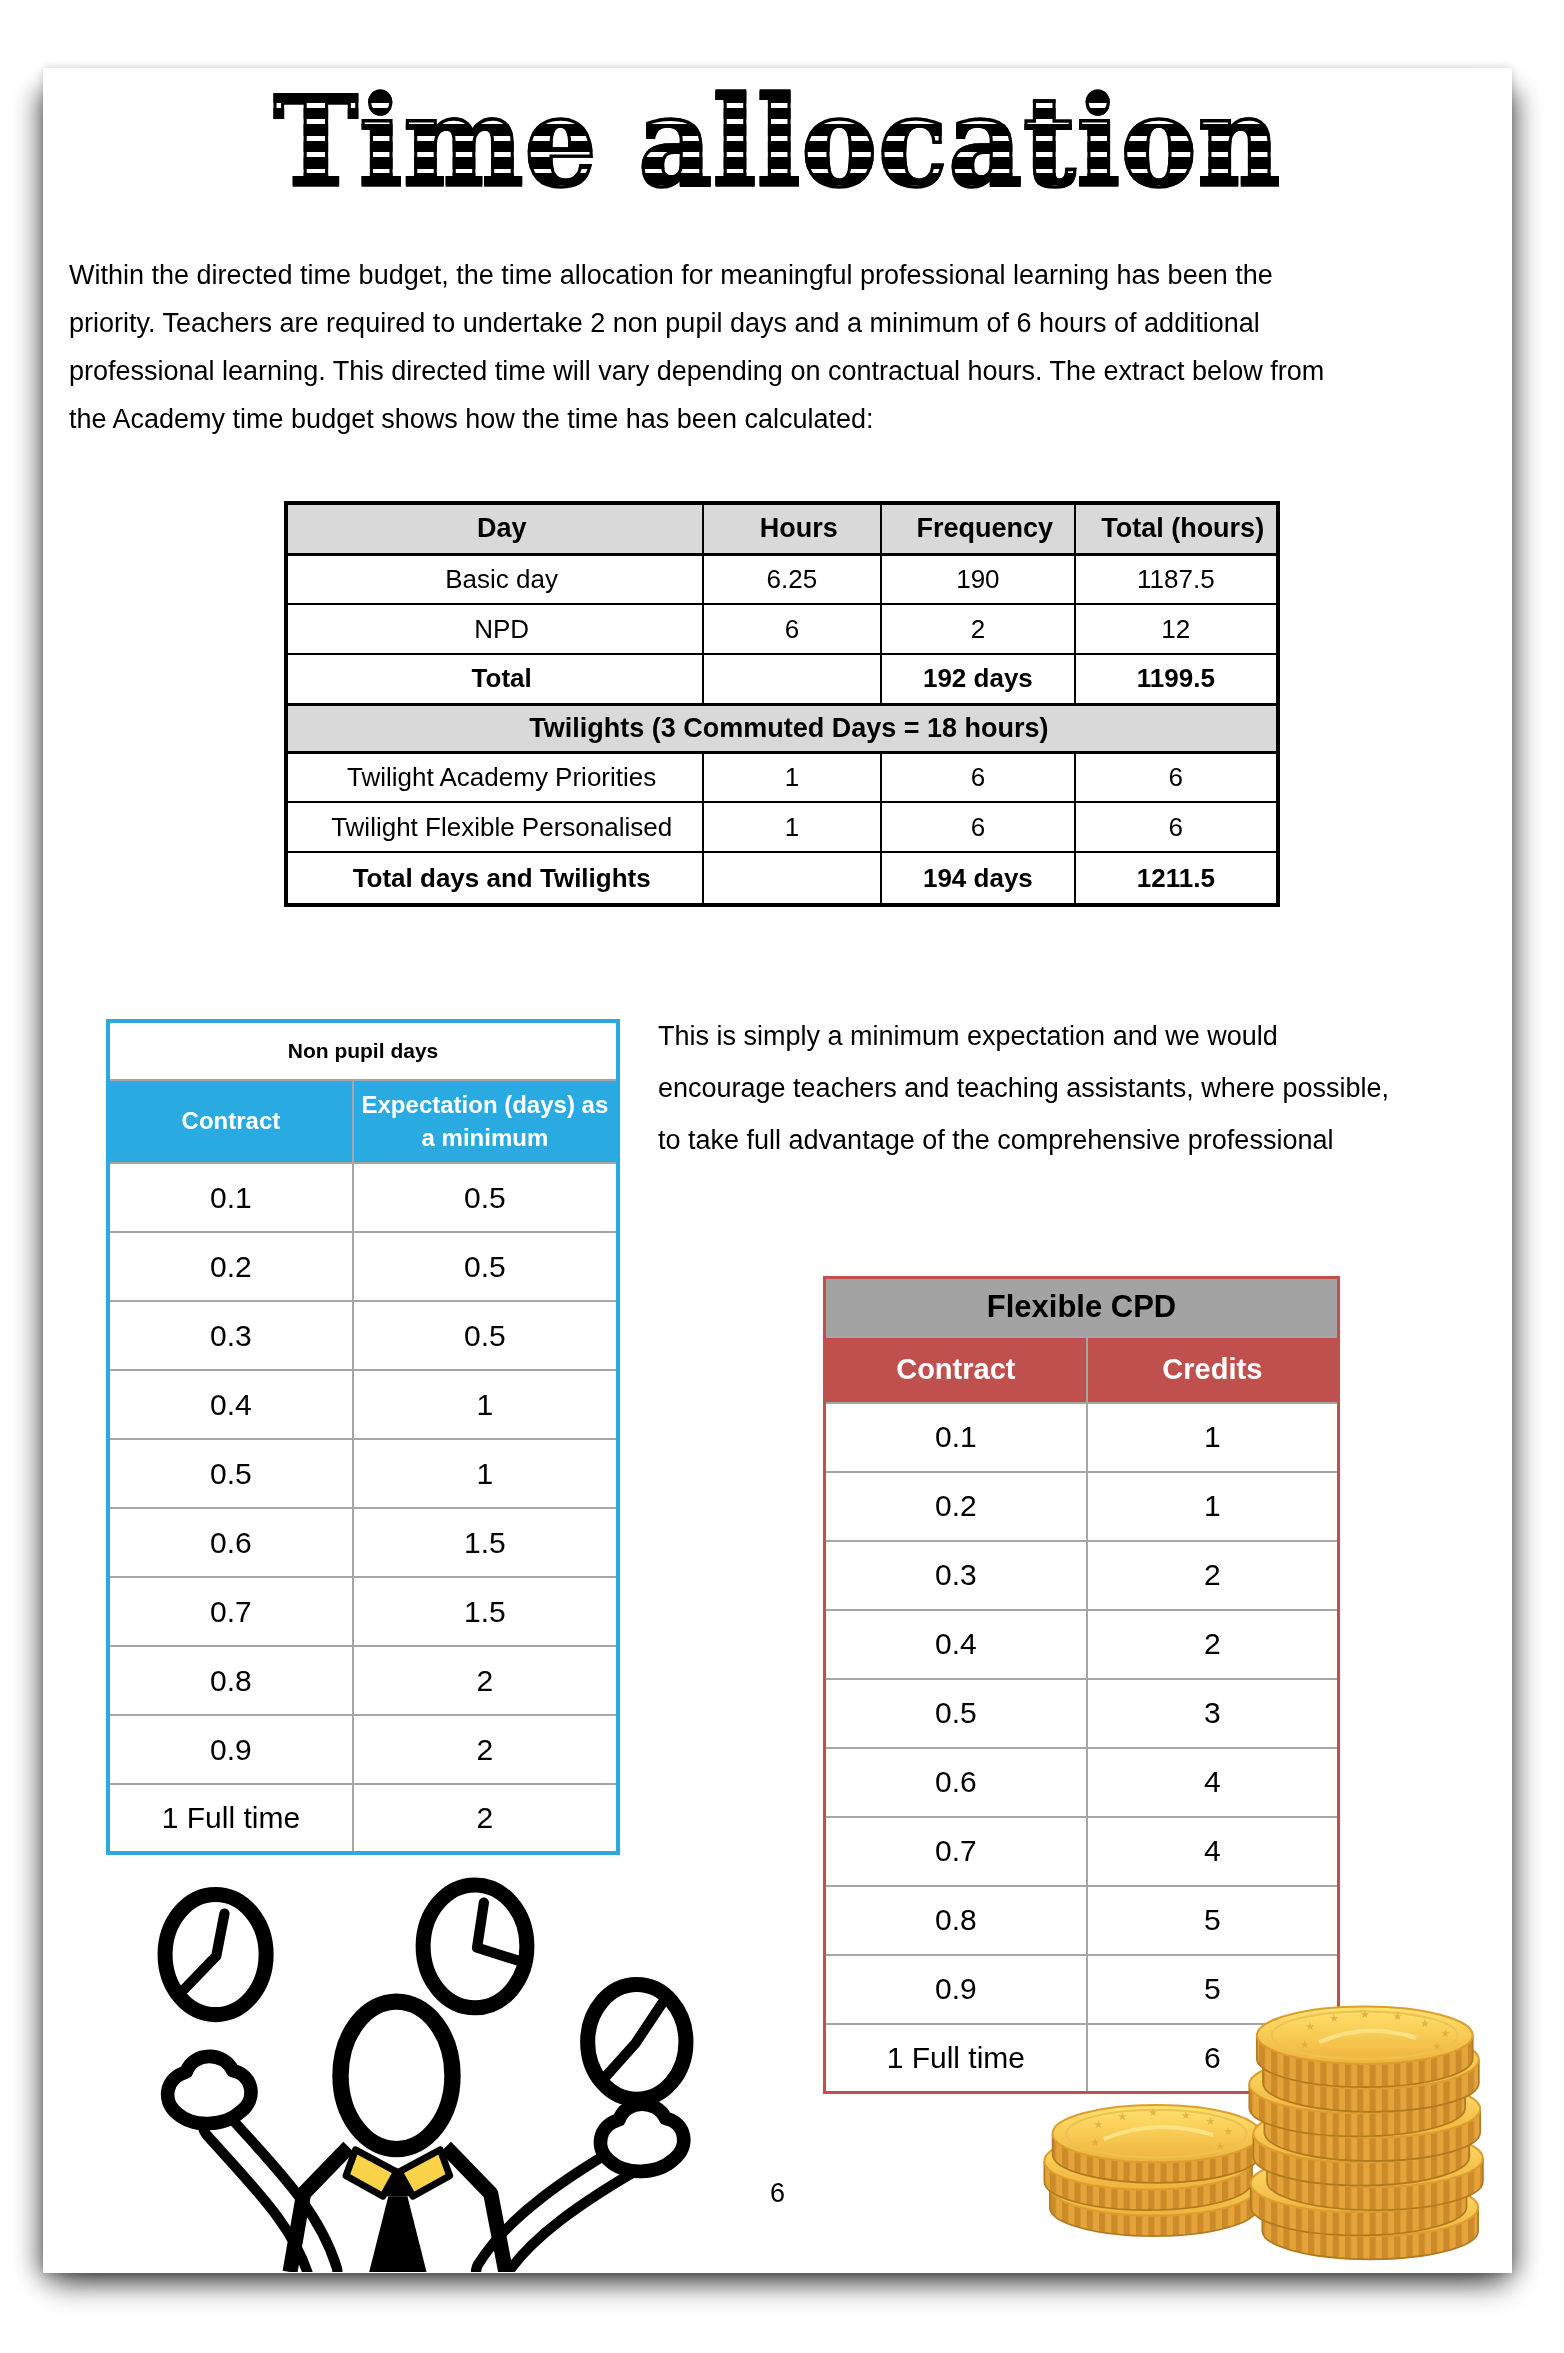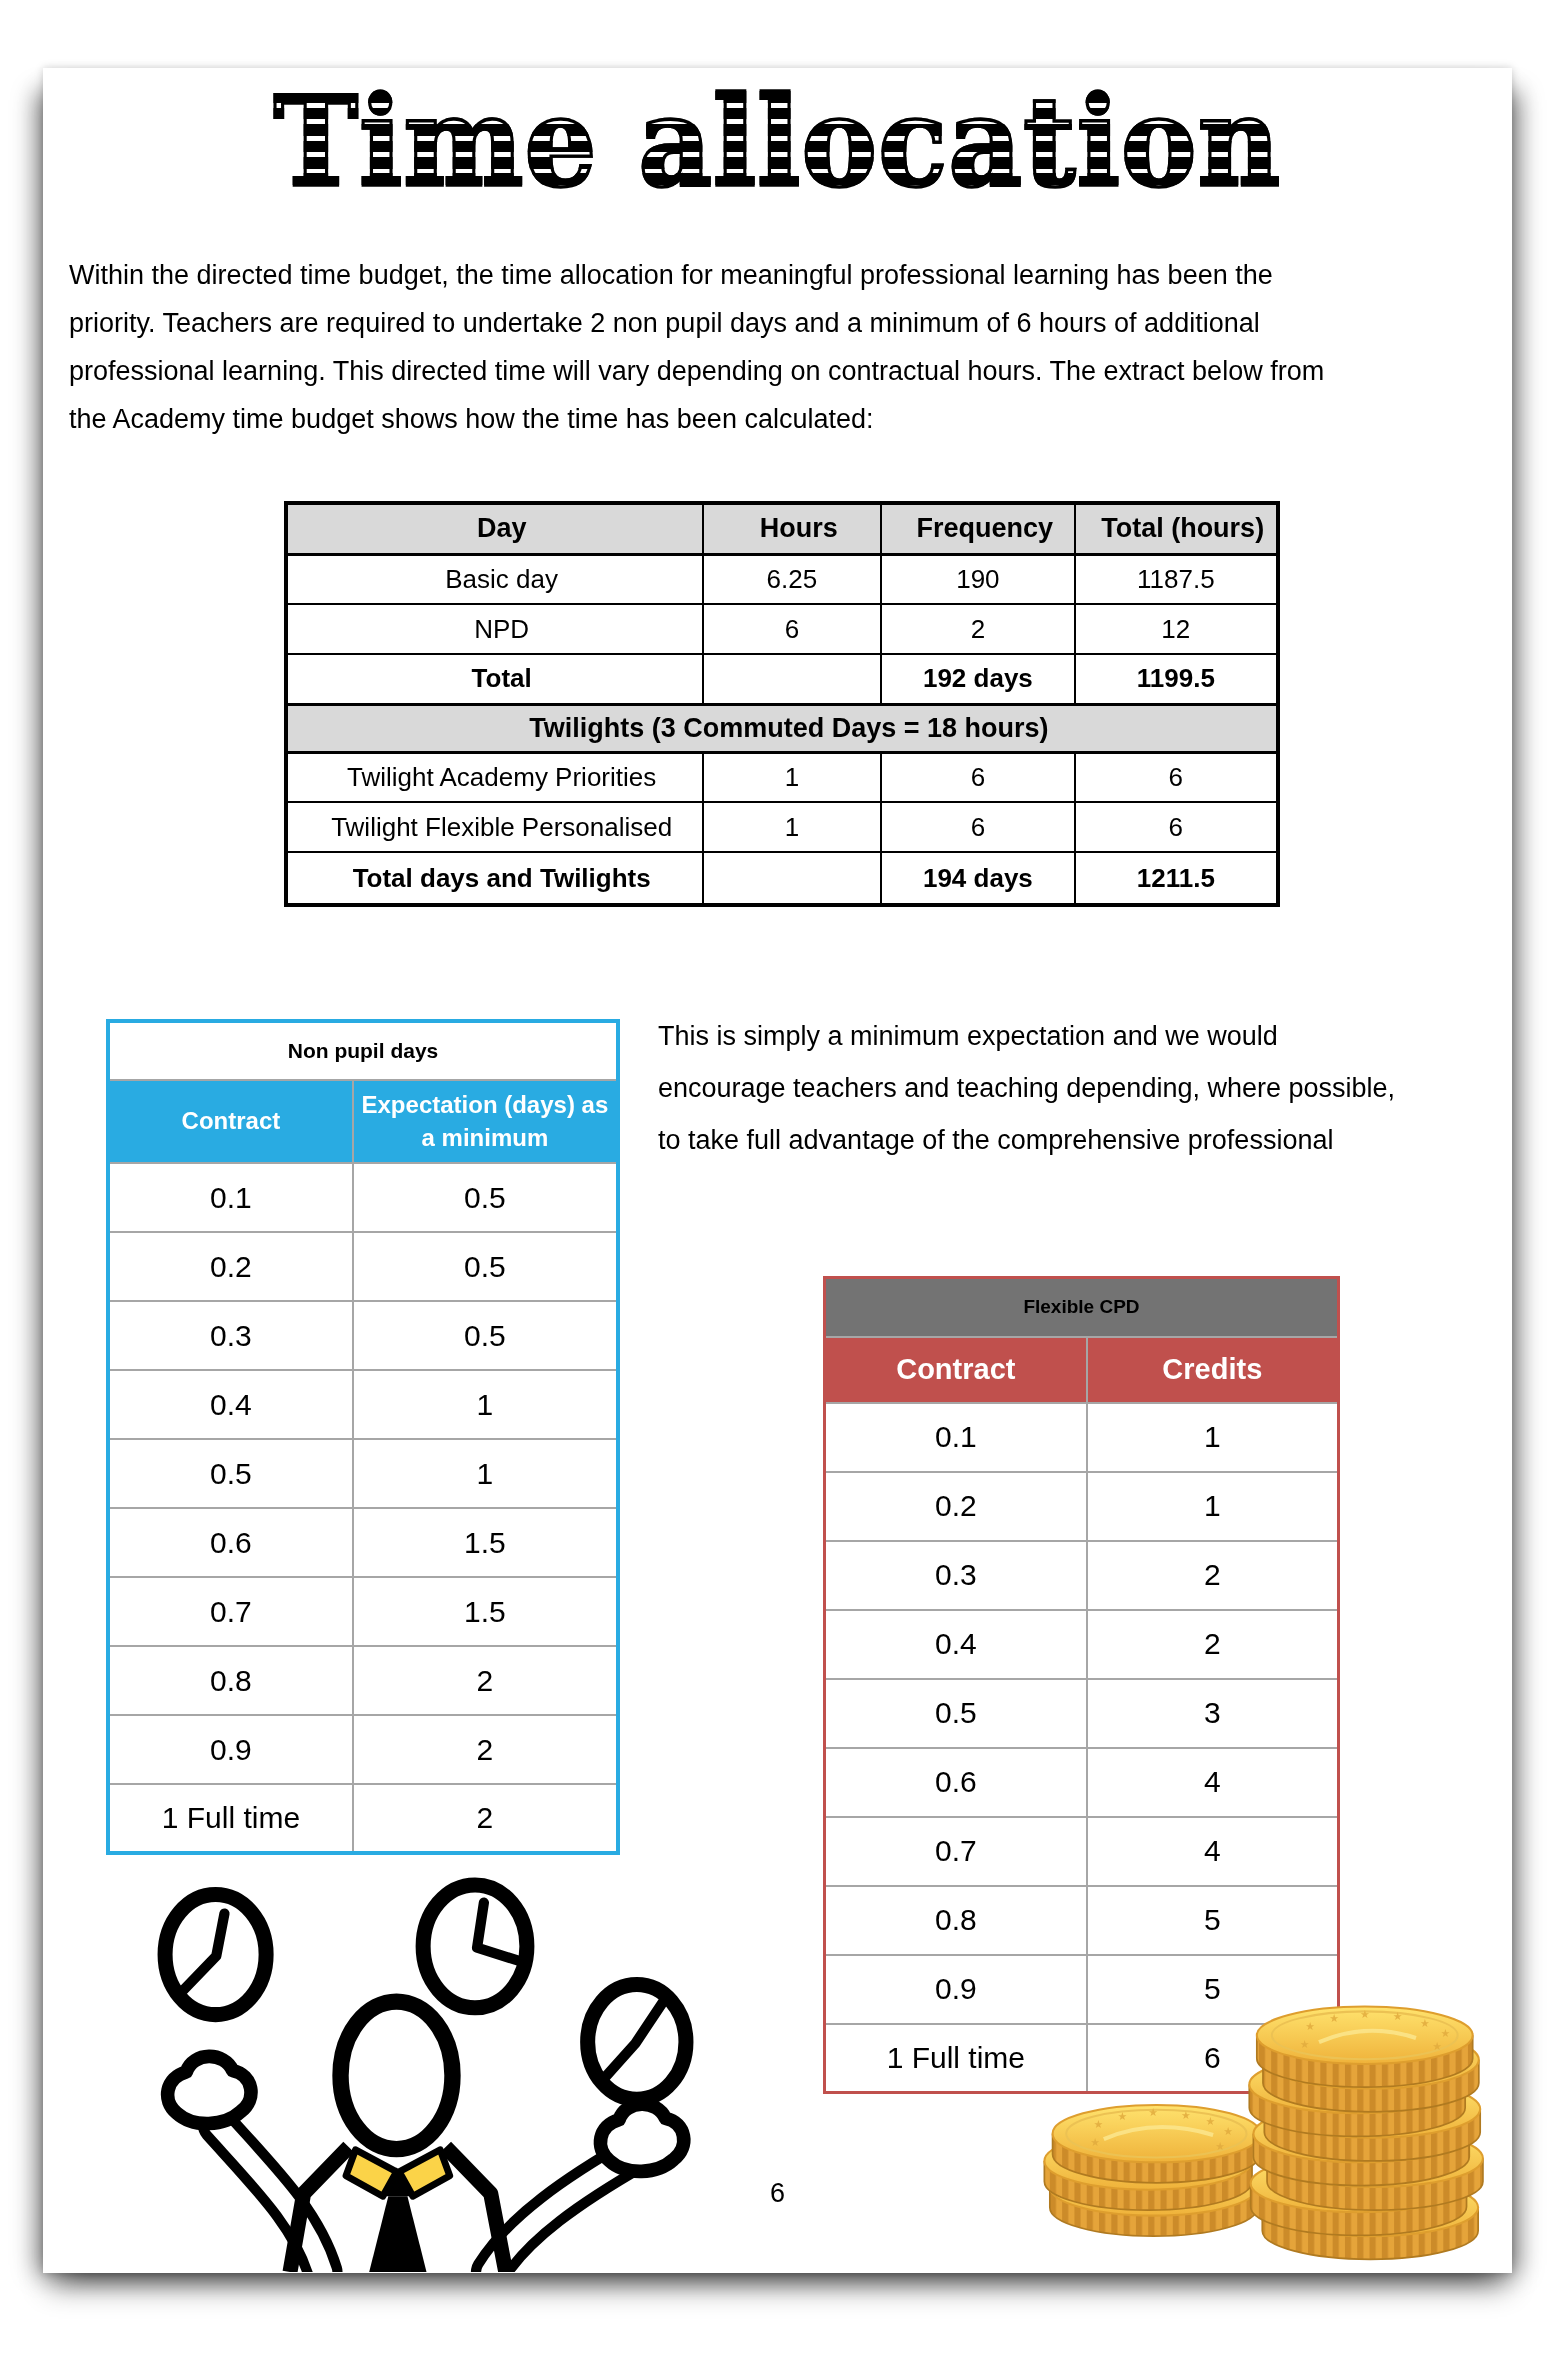--- a/index.html
+++ b/index.html
@@ -50,21 +50,21 @@
   .npd tr.ttl{height:59px;}
   .npd tr.ttl td{font-weight:bold;font-size:21px;background:#fff;}
   .npd tr.hd{height:83px;}
   .npd tr.hd td{background:#29ABE2;color:#fff;font-weight:bold;font-size:24px;line-height:1.35;padding:0 5.5px;}
   .npd tr.d{height:69px;}
 
   
   .cpd{position:absolute;left:780px;top:1208px;width:517px;border:3.4px solid #C0504D;font-size:30px;}
   .cpd td{border:2.1px solid #A6A6A6;padding:0;text-align:center;}
   .cpd tr.ttl{height:59px;}
-  .cpd tr.ttl td{font-weight:bold;font-size:19px;background:#737373;}
+  .cpd tr.ttl td{font-weight:bold;font-size:31px;background:#a3a3a3;}
   .cpd tr.hd{height:66px;}
   .cpd tr.hd td{background:#C0504D;color:#fff;font-weight:bold;font-size:29px;}
   .cpd tr.d{height:69px;}
 
   
   .person{position:absolute;left:53px;top:1806px;width:601px;height:398px;}
   .coins{position:absolute;left:982px;top:1914px;width:465px;height:291px;z-index:5;}
 
   .pageno{position:absolute;left:0;top:2110px;width:100%;text-align:center;font-size:27px;}
 </style>
@@ -189,21 +189,21 @@
         </tr>
     <tr class="d">
           <td>1 Full time</td>
           <td>2</td>
         </tr>
   </tbody>
     </table>
 
   <div class="side">
     <div>This is simply a minimum expectation and we would</div>
-    <div>encourage teachers and teaching depending, where possible,</div>
+    <div>encourage teachers and teaching assistants, where possible,</div>
     <div>to take full advantage of the comprehensive professional</div>
   </div>
 
   <table class="cpd">
     <colgroup>
         <col style="width:51%">
         <col style="width:49%">
       </colgroup>
     <tbody>
         <tr class="ttl">

